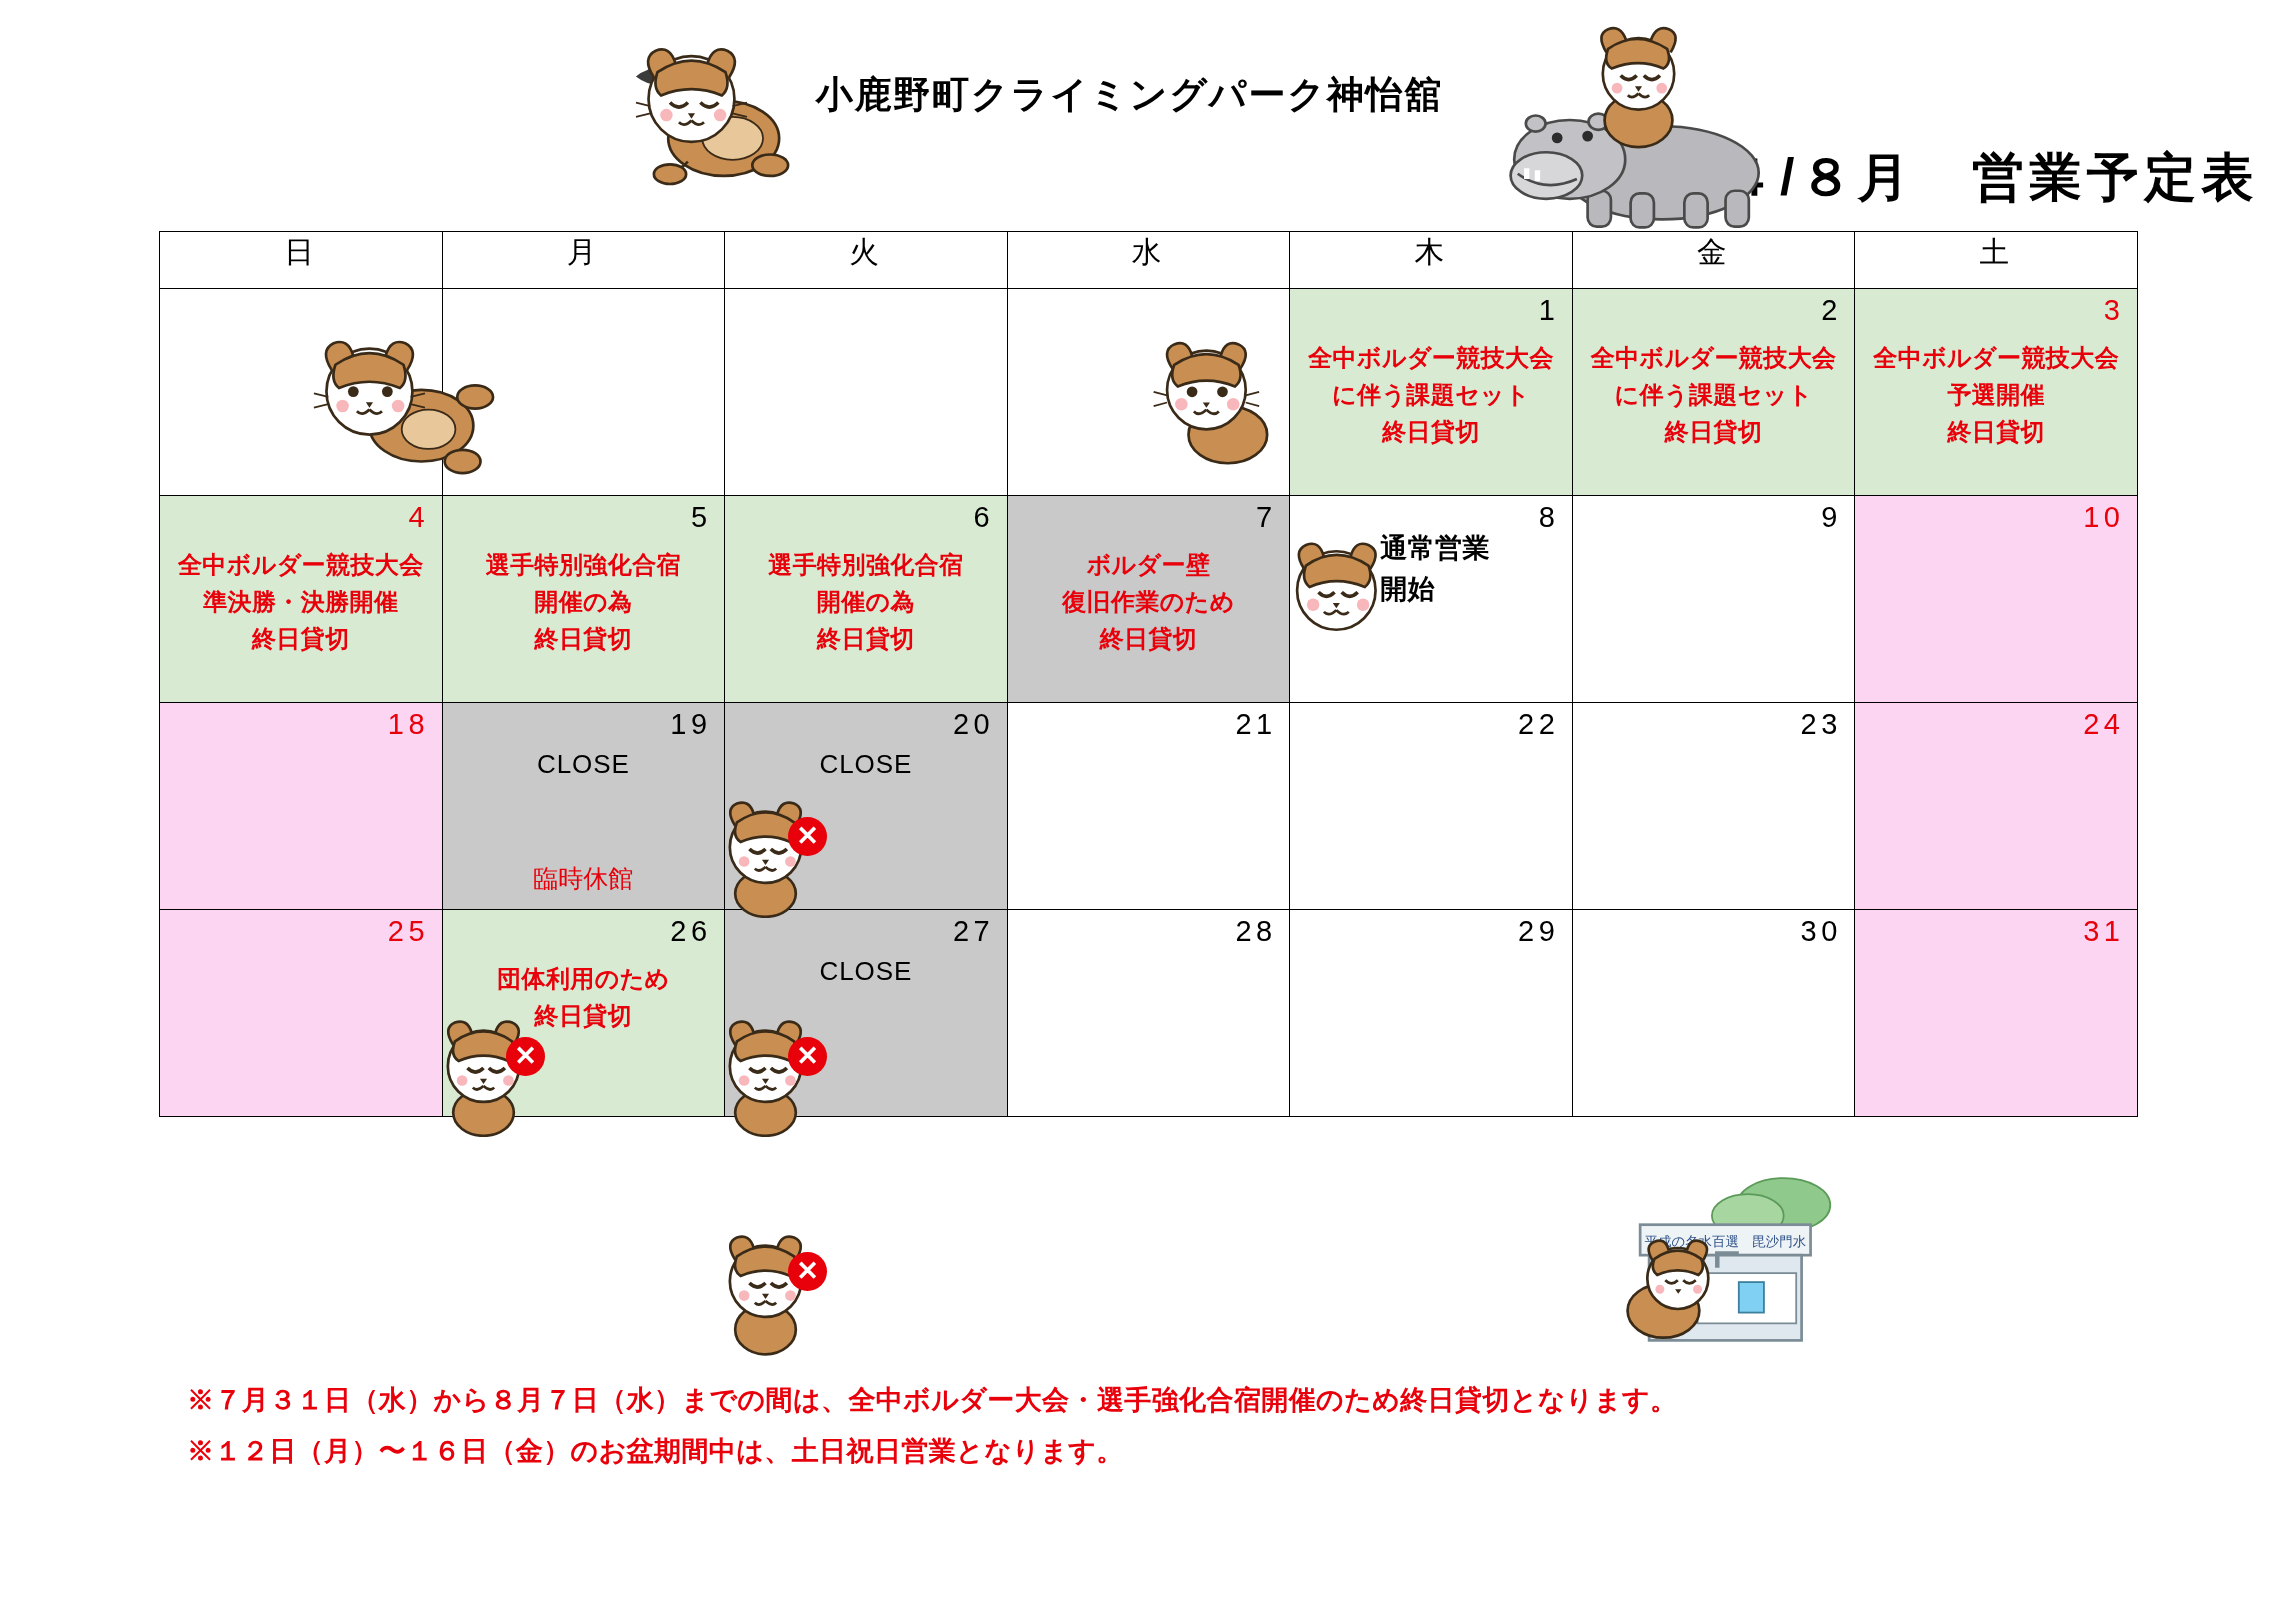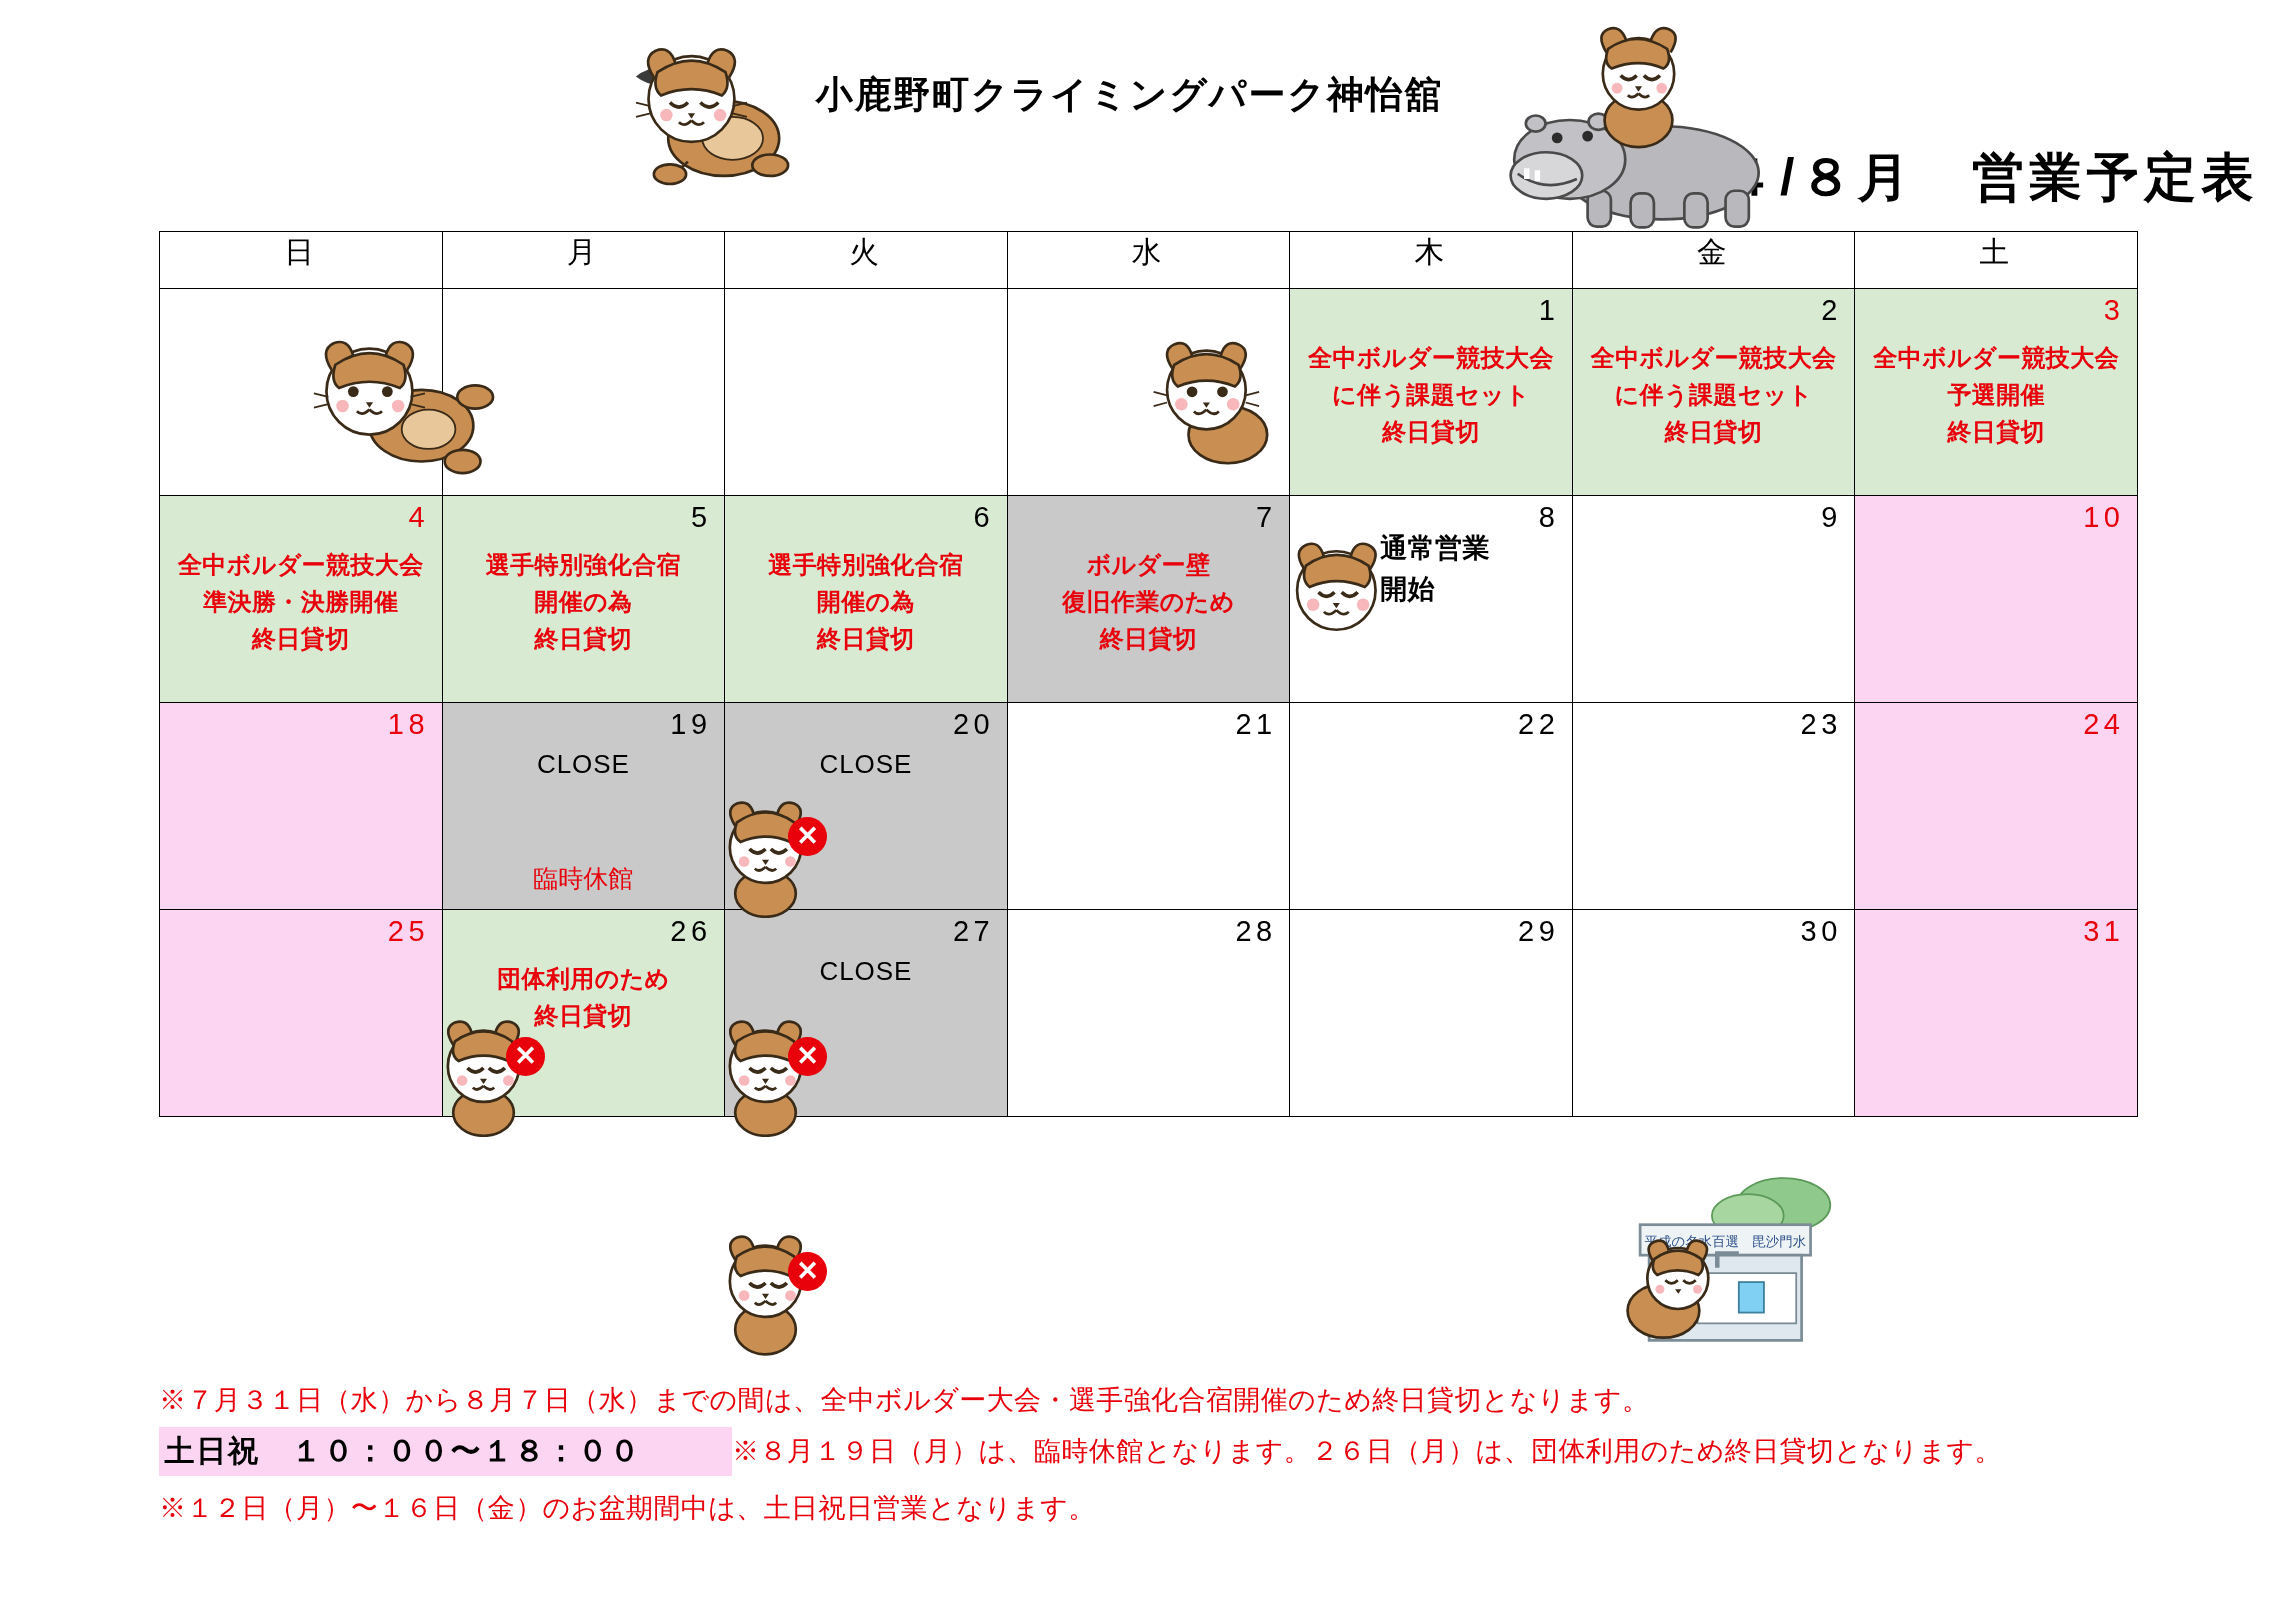--- a/index.html
+++ b/index.html
@@ -143,24 +143,25 @@
     font-size: 30px;
     font-weight: 700;
     letter-spacing: 1.8px;
     padding: 3.6px 5.4px;
     box-sizing: border-box;
   }
   .foot-left.pinkbg { background: #fbd5f2; }
   .foot-right {
     flex: 1;
     font-size: 27px;
-    font-weight: 400;
+    font-weight: 700;
     color: #e8000b;
     letter-spacing: 0.4px;
     padding-top: 5.4px;
+    margin-left: 28px;
   }
 
   
   .mascot { position: absolute; pointer-events: none; }
 
   .closebadge {
     position: absolute;
     width: 39px; height: 39px;
     border-radius: 50%;
     background: #e8000b;
@@ -557,22 +558,18 @@
       <circle cx="150" cy="134" r="5" fill="#f7b7bb"></circle>
       <path d="M125 134 l7 0 l-3.5 5 Z" fill="#3a2a18"></path>
     </g>
   </svg>
 
   <div class="footer">
     <div class="foot-row">
       <div class="foot-right">※７月３１日（水）から８月７日（水）までの間は、全中ボルダー大会・選手強化合宿開催のため終日貸切となります。</div>
     </div>
     <div class="foot-row">
-      <div class="foot-left pinkbg">土日祝　１０：００〜１８：００</div>
-      <div class="foot-right">※８月１９日（月）は、臨時休館となります。２６日（月）は、団体利用のため終日貸切となります。</div>
-    </div>
-    <div class="foot-row">
       <div class="foot-right">※１２日（月）〜１６日（金）のお盆期間中は、土日祝日営業となります。</div>
     </div>
   </div>
 
 </div>
 
 
 </body></html>

